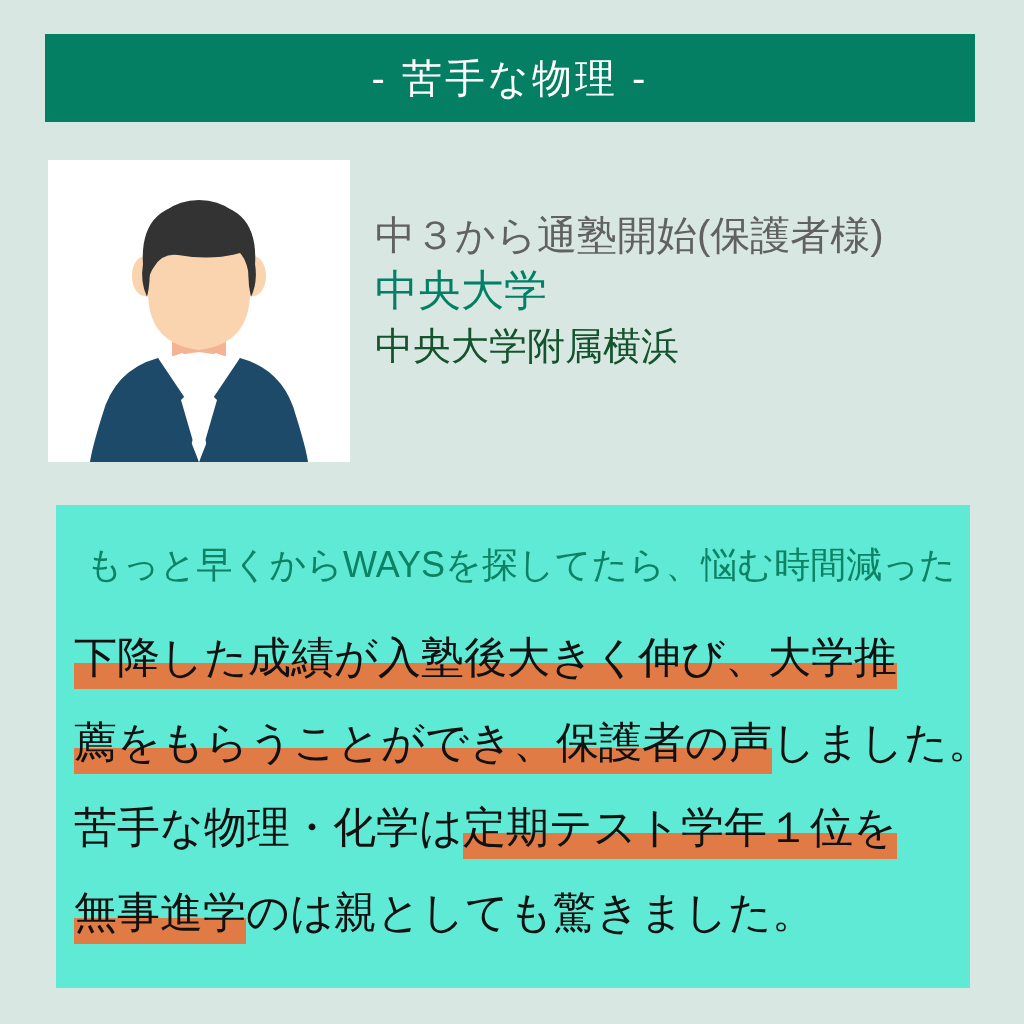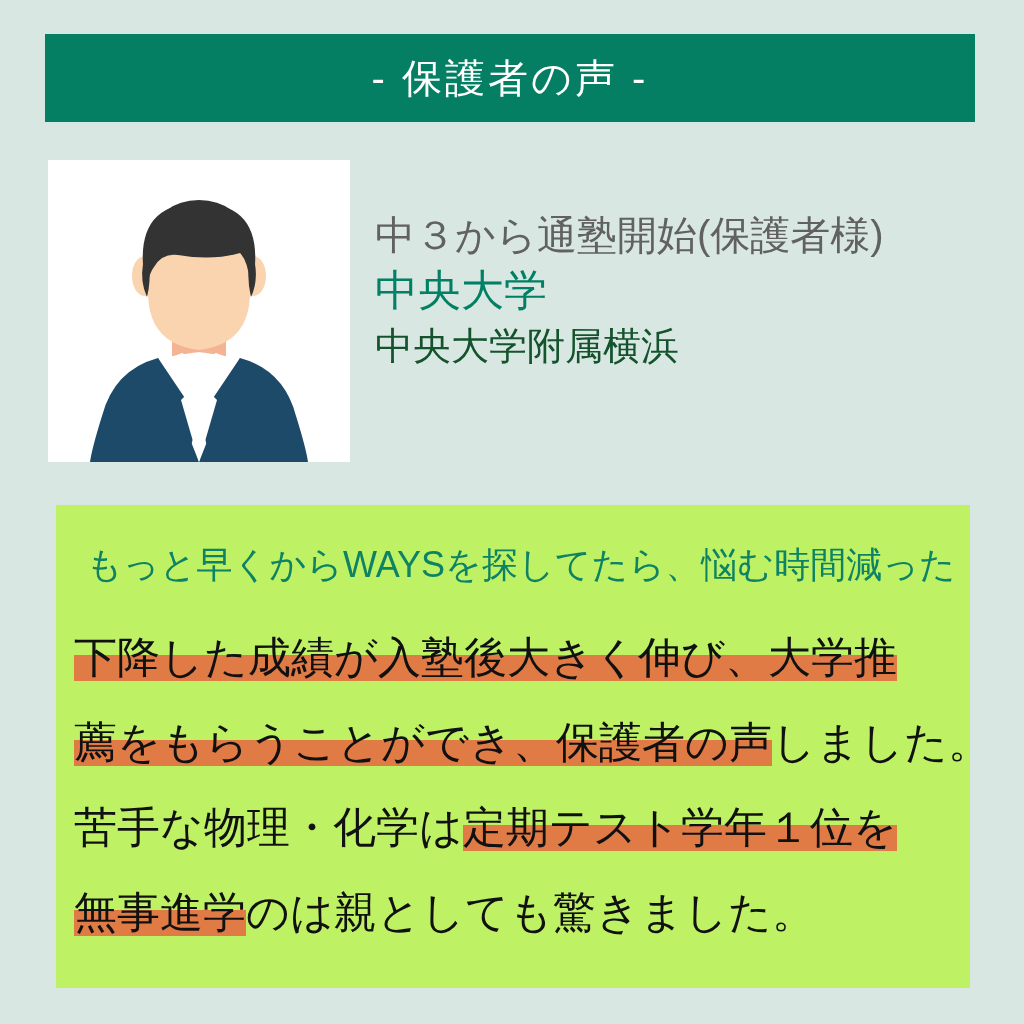--- a/index.html
+++ b/index.html
@@ -93,21 +93,21 @@
     margin-top: 6px;
   }
 
   
   .card {
     position: absolute;
     left: 56px;
     top: 505px;
     width: 914px;
     height: 483px;
-    background: #bef264;
+    background: #5eead4;
   }
 
   .card-headline {
     position: absolute;
     left: 30px;
     top: 38px;
     color: #0d8264;
     font-size: 36px;
     line-height: 1.2;
     white-space: nowrap;
@@ -122,30 +122,30 @@
     font-size: 43px;
     line-height: 85px;
   }
   .body-line {
     white-space: nowrap;
     height: 85px;
   }
   .hl {
     background-image: linear-gradient(to top, #e07b45 0, #e07b45 26px, transparent 26px);
     background-repeat: no-repeat;
-    padding-bottom: 0;
+    padding-bottom: 8px;
   }
 </style>
 </head>
 <body>
 
 <div id="page">
 
   <div class="banner">
-    <div class="banner-title">- 保護者の声 -</div>
+    <div class="banner-title">- 苦手な物理 -</div>
   </div>
 
   <div class="profile-row">
 
     <div class="photo-frame">
       <svg class="avatar-svg" viewBox="0 0 302 302">
         <rect x="0" y="0" width="302" height="302" fill="#ffffff"></rect>
 
         <path d="M124 152 h54 v50 q0 18 -27 26 q-27 -8 -27 -26 z" fill="#f4b393"></path>
 

